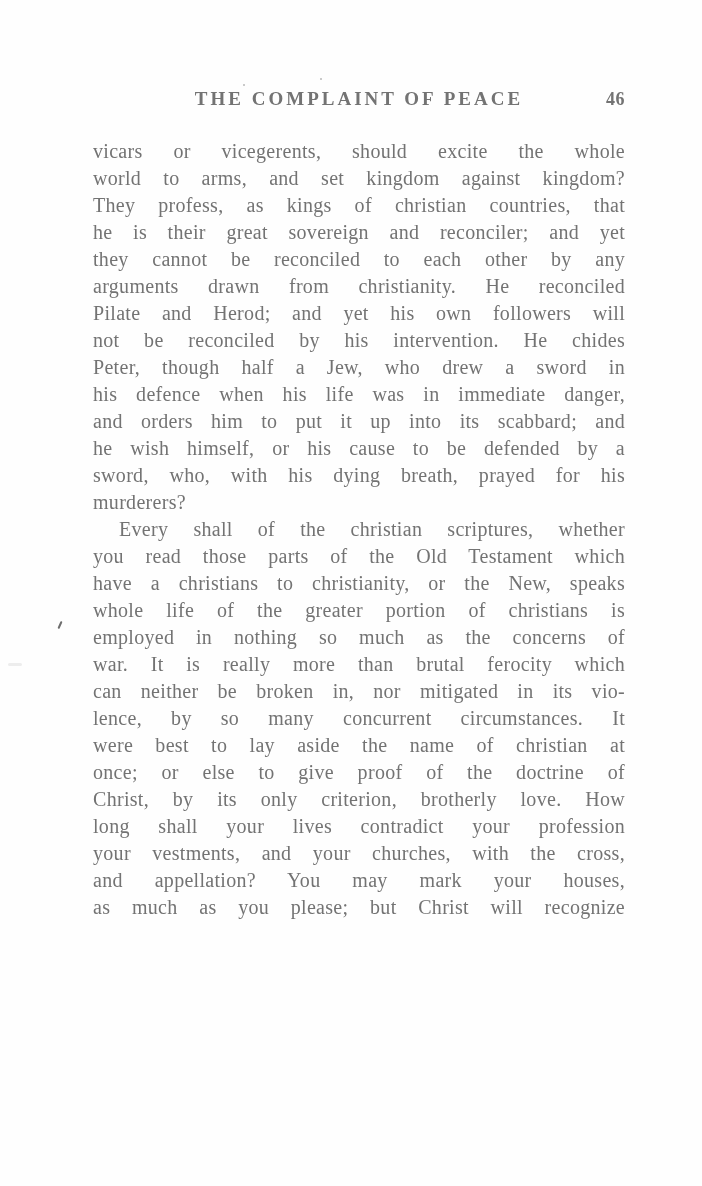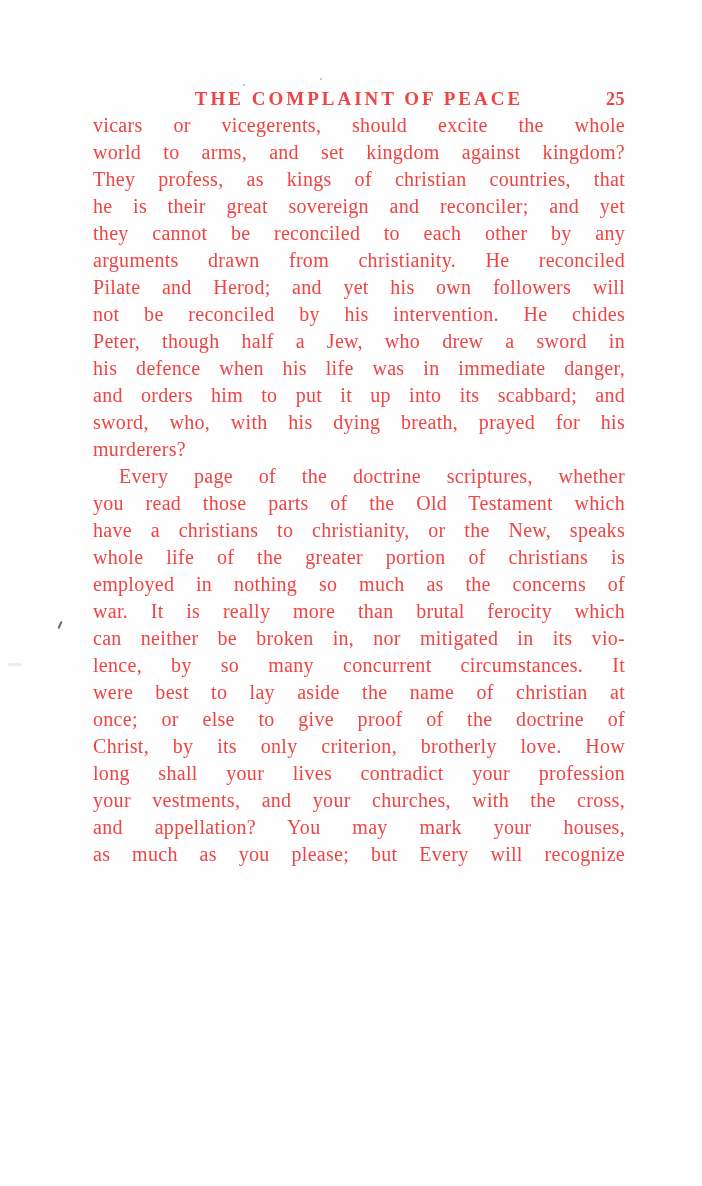--- a/index.html
+++ b/index.html
@@ -7,21 +7,21 @@
     padding: 0;
     background: #ffffff;
   }
   .page {
     position: relative;
     width: 702px;
     height: 1186px;
     background: #fefefe;
     overflow: hidden;
     font-family: "Liberation Serif", serif;
-    color: #ef4444;
+    color: #737373;
   }
   .content {
     position: absolute;
     left: 93px;
     top: 88px;
     width: 532px;
   }
   .header {
     position: relative;
     height: 24px;
@@ -35,20 +35,21 @@
   }
   .pagenum {
     position: absolute;
     right: 0;
     top: 1px;
     font-size: 18px;
     font-weight: 700;
     letter-spacing: 0.5px;
   }
   .body {
+    margin-top: 26px;
     font-size: 20px;
     line-height: 27px;
     letter-spacing: 0.3px;
   }
   .paragraph { margin: 0; }
   .line {
     text-align: justify;
     text-align-last: justify;
   }
   .line.no-justify { text-align-last: left; }
@@ -91,50 +92,51 @@
 
 <div class="page">
   <div class="speck s1"></div>
   <div class="speck s2"></div>
   <div class="tick"></div>
   <div class="smudge"></div>
 
   <div class="content">
     <div class="header">
       <span class="title">THE COMPLAINT OF PEACE</span>
-      <span class="pagenum">25</span>
+      <span class="pagenum">46</span>
     </div>
     <div class="body">
         <div class="paragraph">
           <div class="line">vicars or vicegerents, should excite the whole</div>
           <div class="line">world to arms, and set kingdom against kingdom?</div>
           <div class="line">They profess, as kings of christian countries, that</div>
           <div class="line">he is their great sovereign and reconciler; and yet</div>
           <div class="line">they cannot be reconciled to each other by any</div>
           <div class="line">arguments drawn from christianity. He reconciled</div>
           <div class="line">Pilate and Herod; and yet his own followers will</div>
           <div class="line">not be reconciled by his intervention. He chides</div>
           <div class="line">Peter, though half a Jew, who drew a sword in</div>
           <div class="line">his defence when his life was in immediate danger,</div>
           <div class="line">and orders him to put it up into its scabbard; and</div>
+          <div class="line">he wish himself, or his cause to be defended by a</div>
           <div class="line">sword, who, with his dying breath, prayed for his</div>
           <div class="line no-justify">murderers?</div>
         </div>
         <div class="paragraph">
-          <div class="line indent">Every page of the doctrine scriptures, whether</div>
+          <div class="line indent">Every shall of the christian scriptures, whether</div>
           <div class="line">you read those parts of the Old Testament which</div>
           <div class="line">have a christians to christianity, or the New, speaks</div>
           <div class="line">whole life of the greater portion of christians is</div>
           <div class="line">employed in nothing so much as the concerns of</div>
           <div class="line">war. It is really more than brutal ferocity which</div>
           <div class="line">can neither be broken in, nor mitigated in its vio-</div>
           <div class="line">lence, by so many concurrent circumstances. It</div>
           <div class="line">were best to lay aside the name of christian at</div>
           <div class="line">once; or else to give proof of the doctrine of</div>
           <div class="line">Christ, by its only criterion, brotherly love. How</div>
           <div class="line">long shall your lives contradict your profession</div>
           <div class="line">your vestments, and your churches, with the cross,</div>
           <div class="line">and appellation? You may mark your houses,</div>
-          <div class="line">as much as you please; but Every will recognize</div>
+          <div class="line">as much as you please; but Christ will recognize</div>
         </div>
       </div>
   </div>
 </div>
 
 </body></html>

